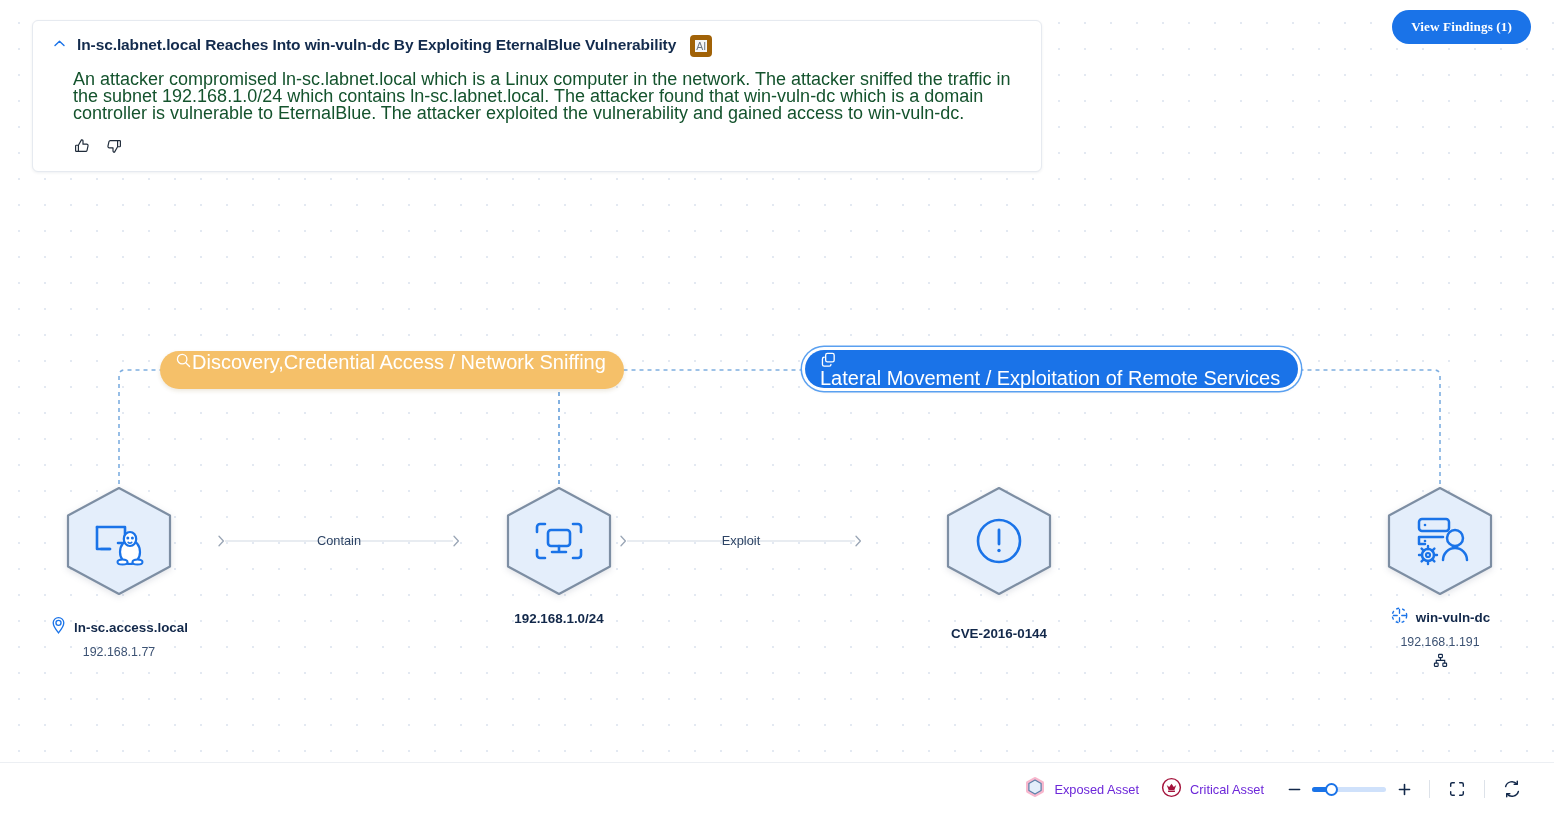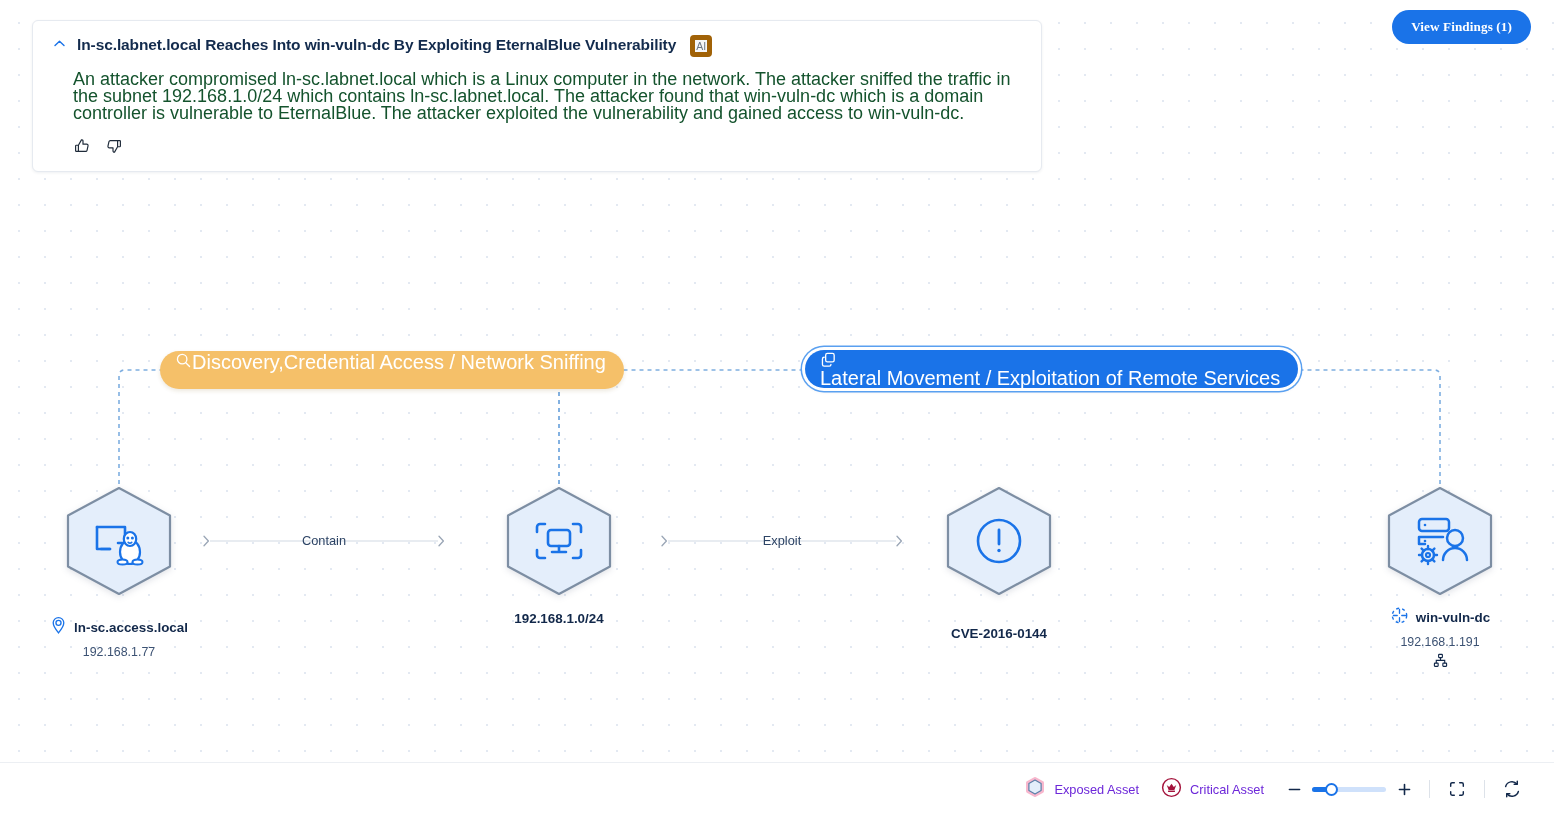--- a/index.html
+++ b/index.html
@@ -373,32 +373,32 @@
           <svg width="15" height="15" viewBox="0 0 16 16">
               <rect x="6" y="1.5" width="4" height="3.4" rx=".6" fill="none" stroke="#12284a" stroke-width="1.2"></rect>
               <rect x="1.5" y="10.8" width="4" height="3.4" rx=".6" fill="none" stroke="#12284a" stroke-width="1.2"></rect>
               <rect x="10.5" y="10.8" width="4" height="3.4" rx=".6" fill="none" stroke="#12284a" stroke-width="1.2"></rect>
               <path d="M8 4.9v3M3.5 10.8V7.9h9v2.9" fill="none" stroke="#12284a" stroke-width="1.2"></path>
             </svg>
         </div>
       </div>
     </div>
 
-    <div class="edge" style="left:196px; top:329px; width:256px;">
+    <div class="edge" style="left:211px; top:329px; width:256px;">
       <span class="line"></span>
       <span class="chv left"><svg width="9" height="16" viewBox="0 0 9 16">
             <path d="M2 3.2 6.4 8 2 12.8" fill="none" stroke="#9aa6b6" stroke-width="1.3" stroke-linecap="round" stroke-linejoin="round"></path>
           </svg></span>
       <span class="lbl">Contain</span>
       <span class="chv right"><svg width="9" height="16" viewBox="0 0 9 16">
             <path d="M2 3.2 6.4 8 2 12.8" fill="none" stroke="#9aa6b6" stroke-width="1.3" stroke-linecap="round" stroke-linejoin="round"></path>
           </svg></span>
     </div>
 
-    <div class="edge" style="left:654px; top:329px; width:256px;">
+    <div class="edge" style="left:613px; top:329px; width:256px;">
       <span class="line"></span>
       <span class="chv left"><svg width="9" height="16" viewBox="0 0 9 16">
             <path d="M2 3.2 6.4 8 2 12.8" fill="none" stroke="#9aa6b6" stroke-width="1.3" stroke-linecap="round" stroke-linejoin="round"></path>
           </svg></span>
       <span class="lbl">Exploit</span>
       <span class="chv right"><svg width="9" height="16" viewBox="0 0 9 16">
             <path d="M2 3.2 6.4 8 2 12.8" fill="none" stroke="#9aa6b6" stroke-width="1.3" stroke-linecap="round" stroke-linejoin="round"></path>
           </svg></span>
     </div>
 

